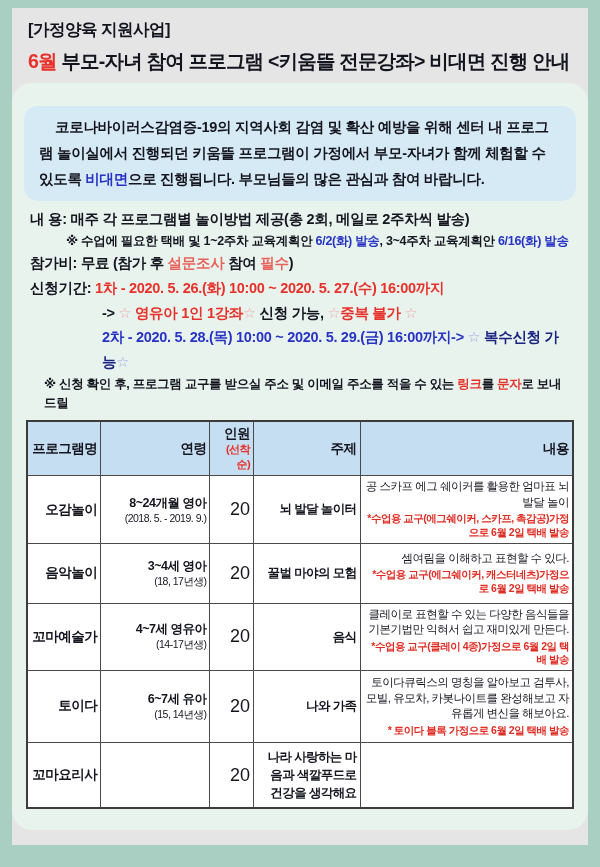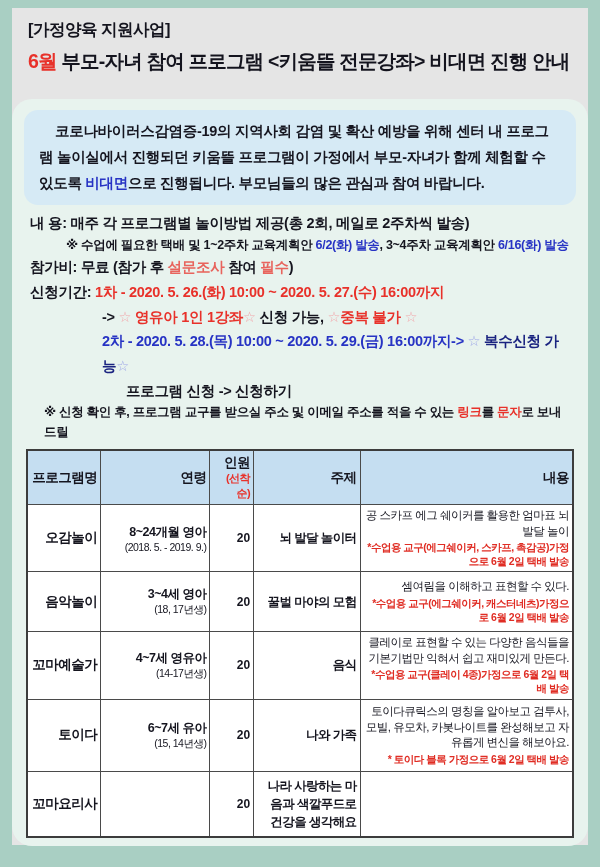--- a/index.html
+++ b/index.html
@@ -14,22 +14,22 @@
   .page {
     position:absolute; top:8px; left:12px; right:12px; bottom:22px;
     background:#e5e5e5;
   }
   .doc-header { padding:11px 16px 4px; }
   .category { font-size:16.5px; font-weight:800; color:#14141e; letter-spacing:-0.5px; }
   .title { font-size:19.5px; font-weight:800; color:#14141e; margin-top:7px; letter-spacing:-0.8px; white-space:nowrap; }
   .title .month { color:#e8312a;margin-top:35px; }
 
   .card {
-    background:#e8f3ee; border-radius:20px; margin-top:20px;
-    padding:11px 12px 8px; height:calc(100% - 90px); overflow:hidden;
+    background:#e8f3ee; border-radius:20px; margin-top:4px;
+    padding:23px 12px 8px; height:calc(100% - 90px); overflow:hidden;
   }
 
   .intro {
     background:#d6eaf5; border-radius:14px; padding:9px 15px;
     font-size:14.5px; font-weight:700; line-height:1.78; letter-spacing:-0.3px;
   }
   .intro p { margin:0; text-indent:16px; }
 
   .blue   { color:#2733c4; }
   .red    { color:#e8312a; }
@@ -50,21 +50,21 @@
     width:calc(100% - 4px); margin:7px 2px 0; border-collapse:collapse;
     table-layout:fixed; background:#fff; border:2px solid #3c3c3c;
   }
   .ptable th, .ptable td { border:1px solid #4a4a4a; text-align:right; vertical-align:middle; padding:3px 3px; }
   .ptable th { background:#c5def1; font-size:13.5px; font-weight:800; height:38px; letter-spacing:-0.5px; }
   .cap-sub { display:block; color:#e8312a; font-size:11px; font-weight:700; margin-top:-1px; }
   .col-name { width:13.5%; } .col-age { width:20%; } .col-cap { width:8%; } .col-topic { width:19.5%; } .col-desc { width:39%; }
   td.cell-name { font-size:13.5px; font-weight:700; letter-spacing:-0.5px; }
   .age-main { display:block; font-size:12.5px; font-weight:700; letter-spacing:-0.5px; }
   .age-sub  { display:block; font-size:10.5px; font-weight:400; letter-spacing:-0.5px; }
-  td.cell-cap { font-size:12px; font-weight:700; }
+  td.cell-cap { font-size:18px; font-weight:400; }
   td.cell-topic { font-size:12.5px; font-weight:700; letter-spacing:-0.6px; line-height:1.45; }
   .desc { font-size:11.5px; font-weight:400; line-height:1.35; letter-spacing:-0.5px; }
   .note { color:#e02d24; font-size:10.5px; font-weight:700; line-height:1.3; margin-top:2px; letter-spacing:-0.5px; }
   tr.r1 td { height:64px; } tr.r2 td { height:60px; } tr.r3 td { height:62px; } tr.r4 td { height:72px; } tr.r5 td { height:66px; }
 </style>
 </head>
 <body>
 
 <div class="page">
 
@@ -87,21 +87,20 @@
 
       <div class="line"><span>참가비:</span> <span>무료 (참가 후 </span><span class="coral">설문조사</span><span> 참여 </span><span class="coral">필수</span><span>)</span></div>
 
       <div class="line"><span>신청기간:</span> <span class="red">1차 - 2020. 5. 26.(화) 10:00 ~ 2020. 5. 27.(수) 16:00까지</span></div>
 
       <div class="line ind2"><span>-&gt; </span><span class="pinkstar">☆ </span><span class="red">영유아 1인 1강좌</span><span class="pinkstar">☆ </span><span>신청 가능, </span><span class="pinkstar">☆</span><span class="red">중복 불가</span><span class="pinkstar"> ☆</span></div>
 
       <div class="line ind2 blue"><span>2차 - 2020. 5. 28.(목) 10:00 ~ 2020. 5. 29.(금) 16:00까지</span><span>-&gt; </span><span class="bluestar">☆ </span><span style="font-weight:800;color:#1a2380;">복수신청 가능</span><span class="bluestar">☆</span></div>
 
 
-      <div class="line ind3"><span>프로그램 신청 -&gt; 신청하기</span></div>
 
       <div class="line small ind4"><span>※ 신청 확인 후, 프로그램 교구를 받으실 주소 및 이메일 주소를 적을 수 있는 </span><span class="red">링크</span><span>를 </span><span class="red">문자</span><span>로 보내드릴</span></div>
 
     </div>
 
     <table class="ptable">
       <colgroup>
         <col class="col-name">
           <col class="col-age">
           <col class="col-cap">

